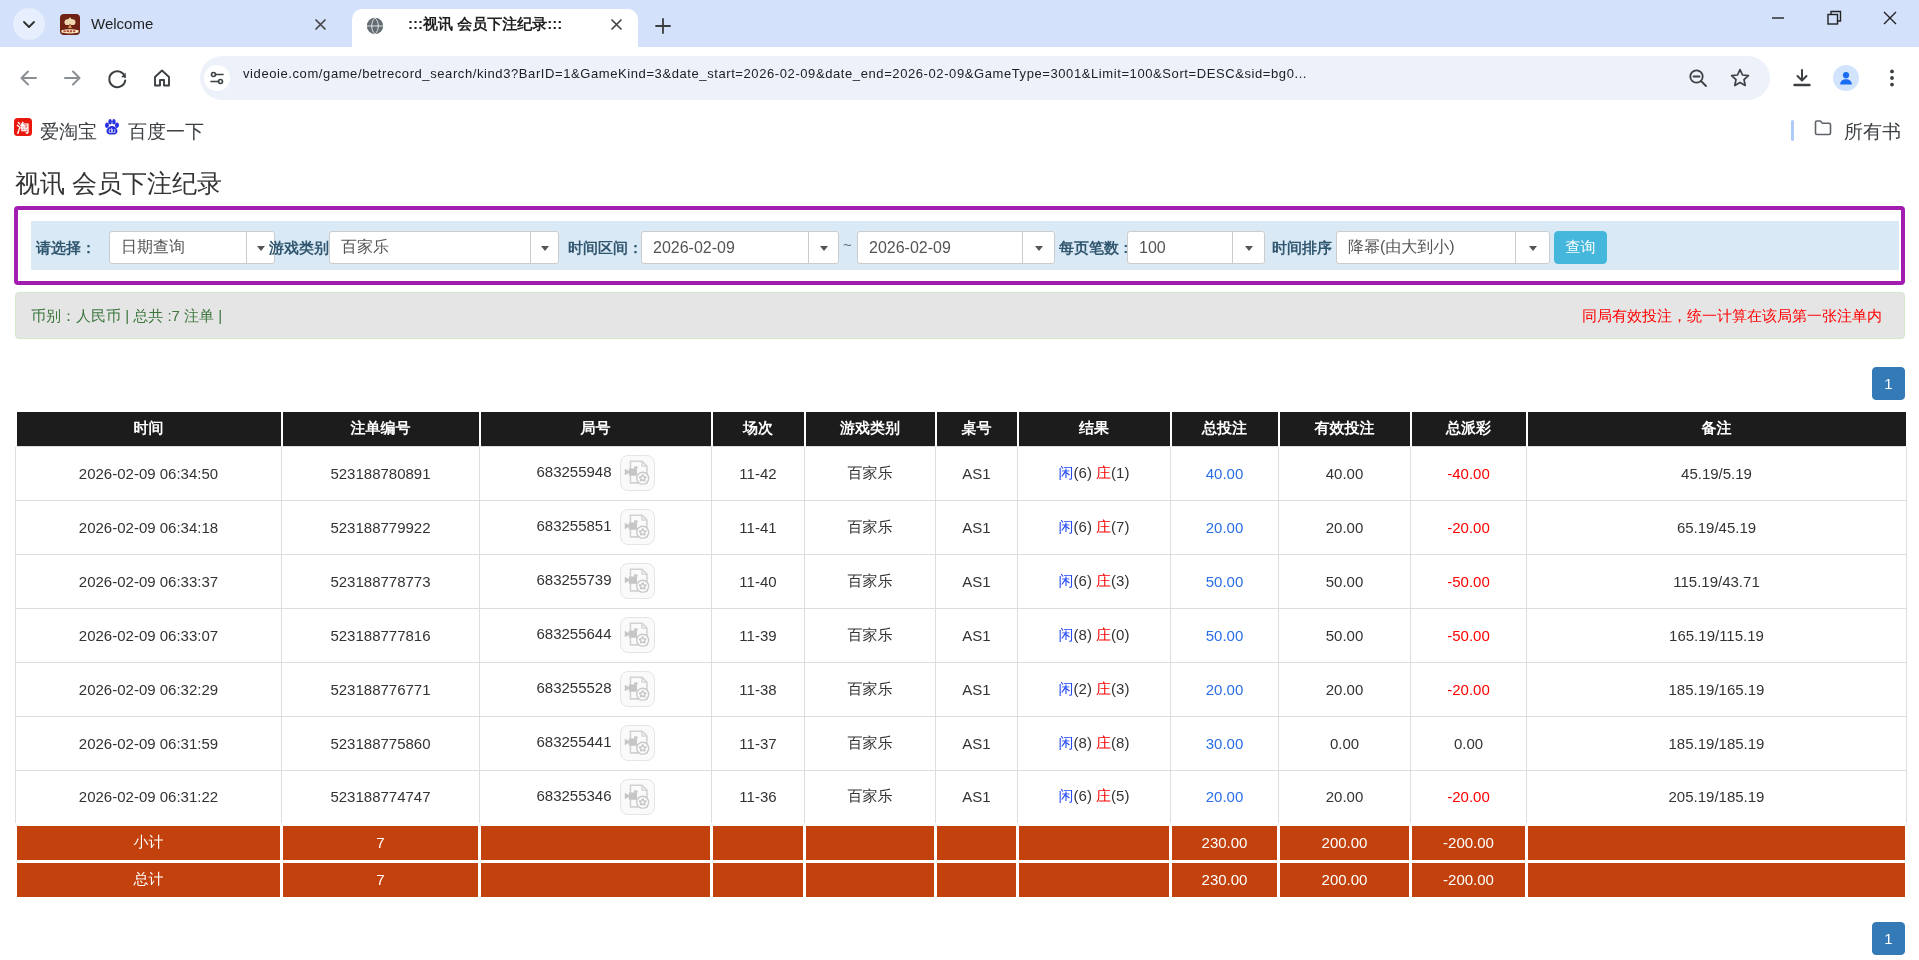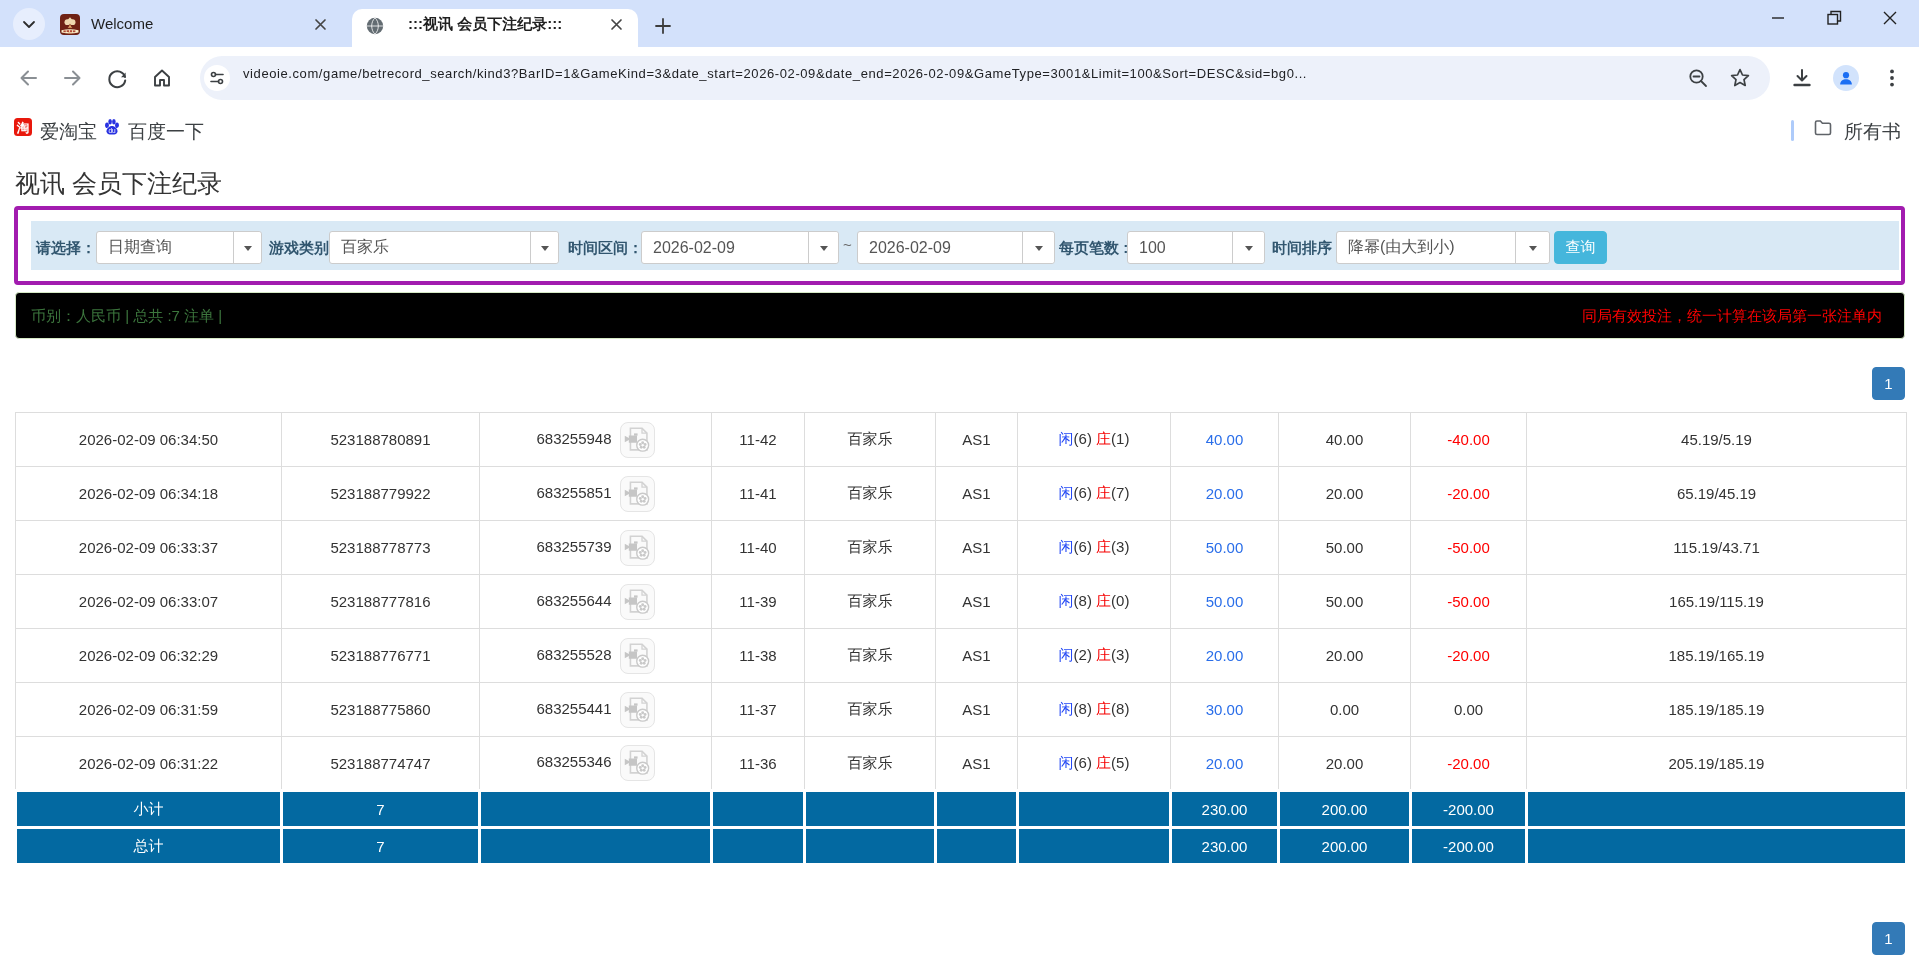--- a/index.html
+++ b/index.html
@@ -40,33 +40,33 @@
 .cinput { font-size:16px; color:#555; padding:0 0 0 11px; display:flex; align-items:center;
   white-space:nowrap; }
 .carrow { border-left:1px solid #ccc; background:#fff; display:flex;
   align-items:center; justify-content:center; border-radius:0 3px 3px 0; }
 .carrow:after { content:""; width:0; height:0; border:4px solid transparent;
   border-top:5px solid #555; margin-top:5px; }
 .qbtn { position:absolute; left:1523px; top:10px; width:53px; height:33px; background:#45b6dc;
   border:1px solid #46b8da; border-radius:4px; color:#fff; font-size:15px;
   display:flex; align-items:center; justify-content:center; }
 .greenbar { position:absolute; left:15px; top:147px; width:1890px; height:47px;
-  background:#000000; border:1px solid #d6e9c6; border-radius:4px; font-size:15px; }
+  background:#e5e5e5; border:1px solid #d6e9c6; border-radius:4px; font-size:15px; }
 .gtext { position:absolute; left:15px; top:14px; color:#3c763d; }
 .rtext { position:absolute; right:22px; top:14px; color:#f00; }
 .pagbtn { position:absolute; left:1872px; width:33px; height:33px; background:#337ab7;
   border:1px solid #337ab7; border-radius:4px; color:#fff; font-size:15px;
   display:flex; align-items:center; justify-content:center; }
 
 table.bt { position:absolute; left:14px; top:267px; width:1891px;
   border-collapse:collapse; table-layout:fixed; font-size:15px; color:#333; }
 table.bt th { background:#1c1c1c; color:#fff; font-weight:bold; height:34px;
   border:2px solid #fff; border-top:none; border-bottom:none; text-align:center; }
 table.bt td { border:1px solid #ddd; height:54px; text-align:center; }
-table.bt tr.foot td { background:#0369a1; color:#fff; border:3px solid #fff; height:37px; }
+table.bt tr.foot td { background:#c2410c; color:#fff; border:3px solid #fff; height:37px; }
 
 td.blue { color:#2a6ee9; }
 span.blue { color:#2247f5; }
 .red { color:#f00; }
 .red2 { color:#f50000; }
 .vbtn { display:inline-block; vertical-align:middle; width:35px; height:36px;
   border:1px solid #e5e5e5; border-radius:8px; background:#fafafa; margin-left:8px; }
 </style>
 </head>
 <body>
@@ -196,21 +196,21 @@
   <svg style="position:absolute;left:1813px;top:8px;" width="20" height="20" viewBox="0 0 20 20">
       <path d="M2.5 4.5 a1.5 1.5 0 0 1 1.5 -1.5 L7.4 3 L9.4 5.2 L16 5.2 a1.5 1.5 0 0 1 1.5 1.5 L17.5 15 a1.5 1.5 0 0 1 -1.5 1.5 L4 16.5 a1.5 1.5 0 0 1 -1.5 -1.5 Z" fill="none" stroke="#5f6368" stroke-width="1.6"></path>
     </svg>
   <span class="bktext" style="left:1844px;">所有书签</span>
 </div>
 <div id="page">
   <h1 class="title">视讯 会员下注纪录</h1>
   <div class="panel">
     <div class="filterbar">
       <span class="flabel" style="position:absolute;left:5px;">请选择：</span>
-      <span class="combo" style="position:absolute;left:65px;">
+      <span class="combo" style="position:absolute;left:78px;">
           <span class="cinput" style="width:136px;">日期查询</span>
           <span class="carrow" style="width:28px;"></span>
         </span>
       <span class="flabel" style="position:absolute;left:238px;">游戏类别</span>
       <span class="combo" style="position:absolute;left:298px;">
           <span class="cinput" style="width:200px;">百家乐</span>
           <span class="carrow" style="width:28px;"></span>
         </span>
       <span class="flabel" style="position:absolute;left:537px;">时间区间：</span>
       <span class="combo" style="position:absolute;left:610px;">
@@ -248,20 +248,33 @@
       <col style="width:93px">
         <col style="width:131px">
         <col style="width:82px">
       <col style="width:153px">
         <col style="width:108px">
         <col style="width:132px">
       <col style="width:116px">
         <col style="width:380px">
     </colgroup>
     <tbody>
+        <tr>
+          <th>时间</th>
+          <th>注单编号</th>
+          <th>局号</th>
+          <th>场次</th>
+          <th>游戏类别</th>
+          <th>桌号</th>
+          <th>结果</th>
+          <th>总投注</th>
+          <th>有效投注</th>
+          <th>总派彩</th>
+          <th>备注</th>
+        </tr>
     <tr>
           <td>2026-02-09 06:34:50</td>
           <td>523188780891</td>
           <td>683255948<span class="vbtn"><svg width="33" height="34" viewBox="0 0 35 36">
                 <use href="#vicon"></use>
               </svg></span></td>
           <td>11-42</td>
           <td>百家乐</td>
           <td>AS1</td>
           <td><span class="blue">闲</span>(6) <span class="red2">庄</span>(1)</td>

